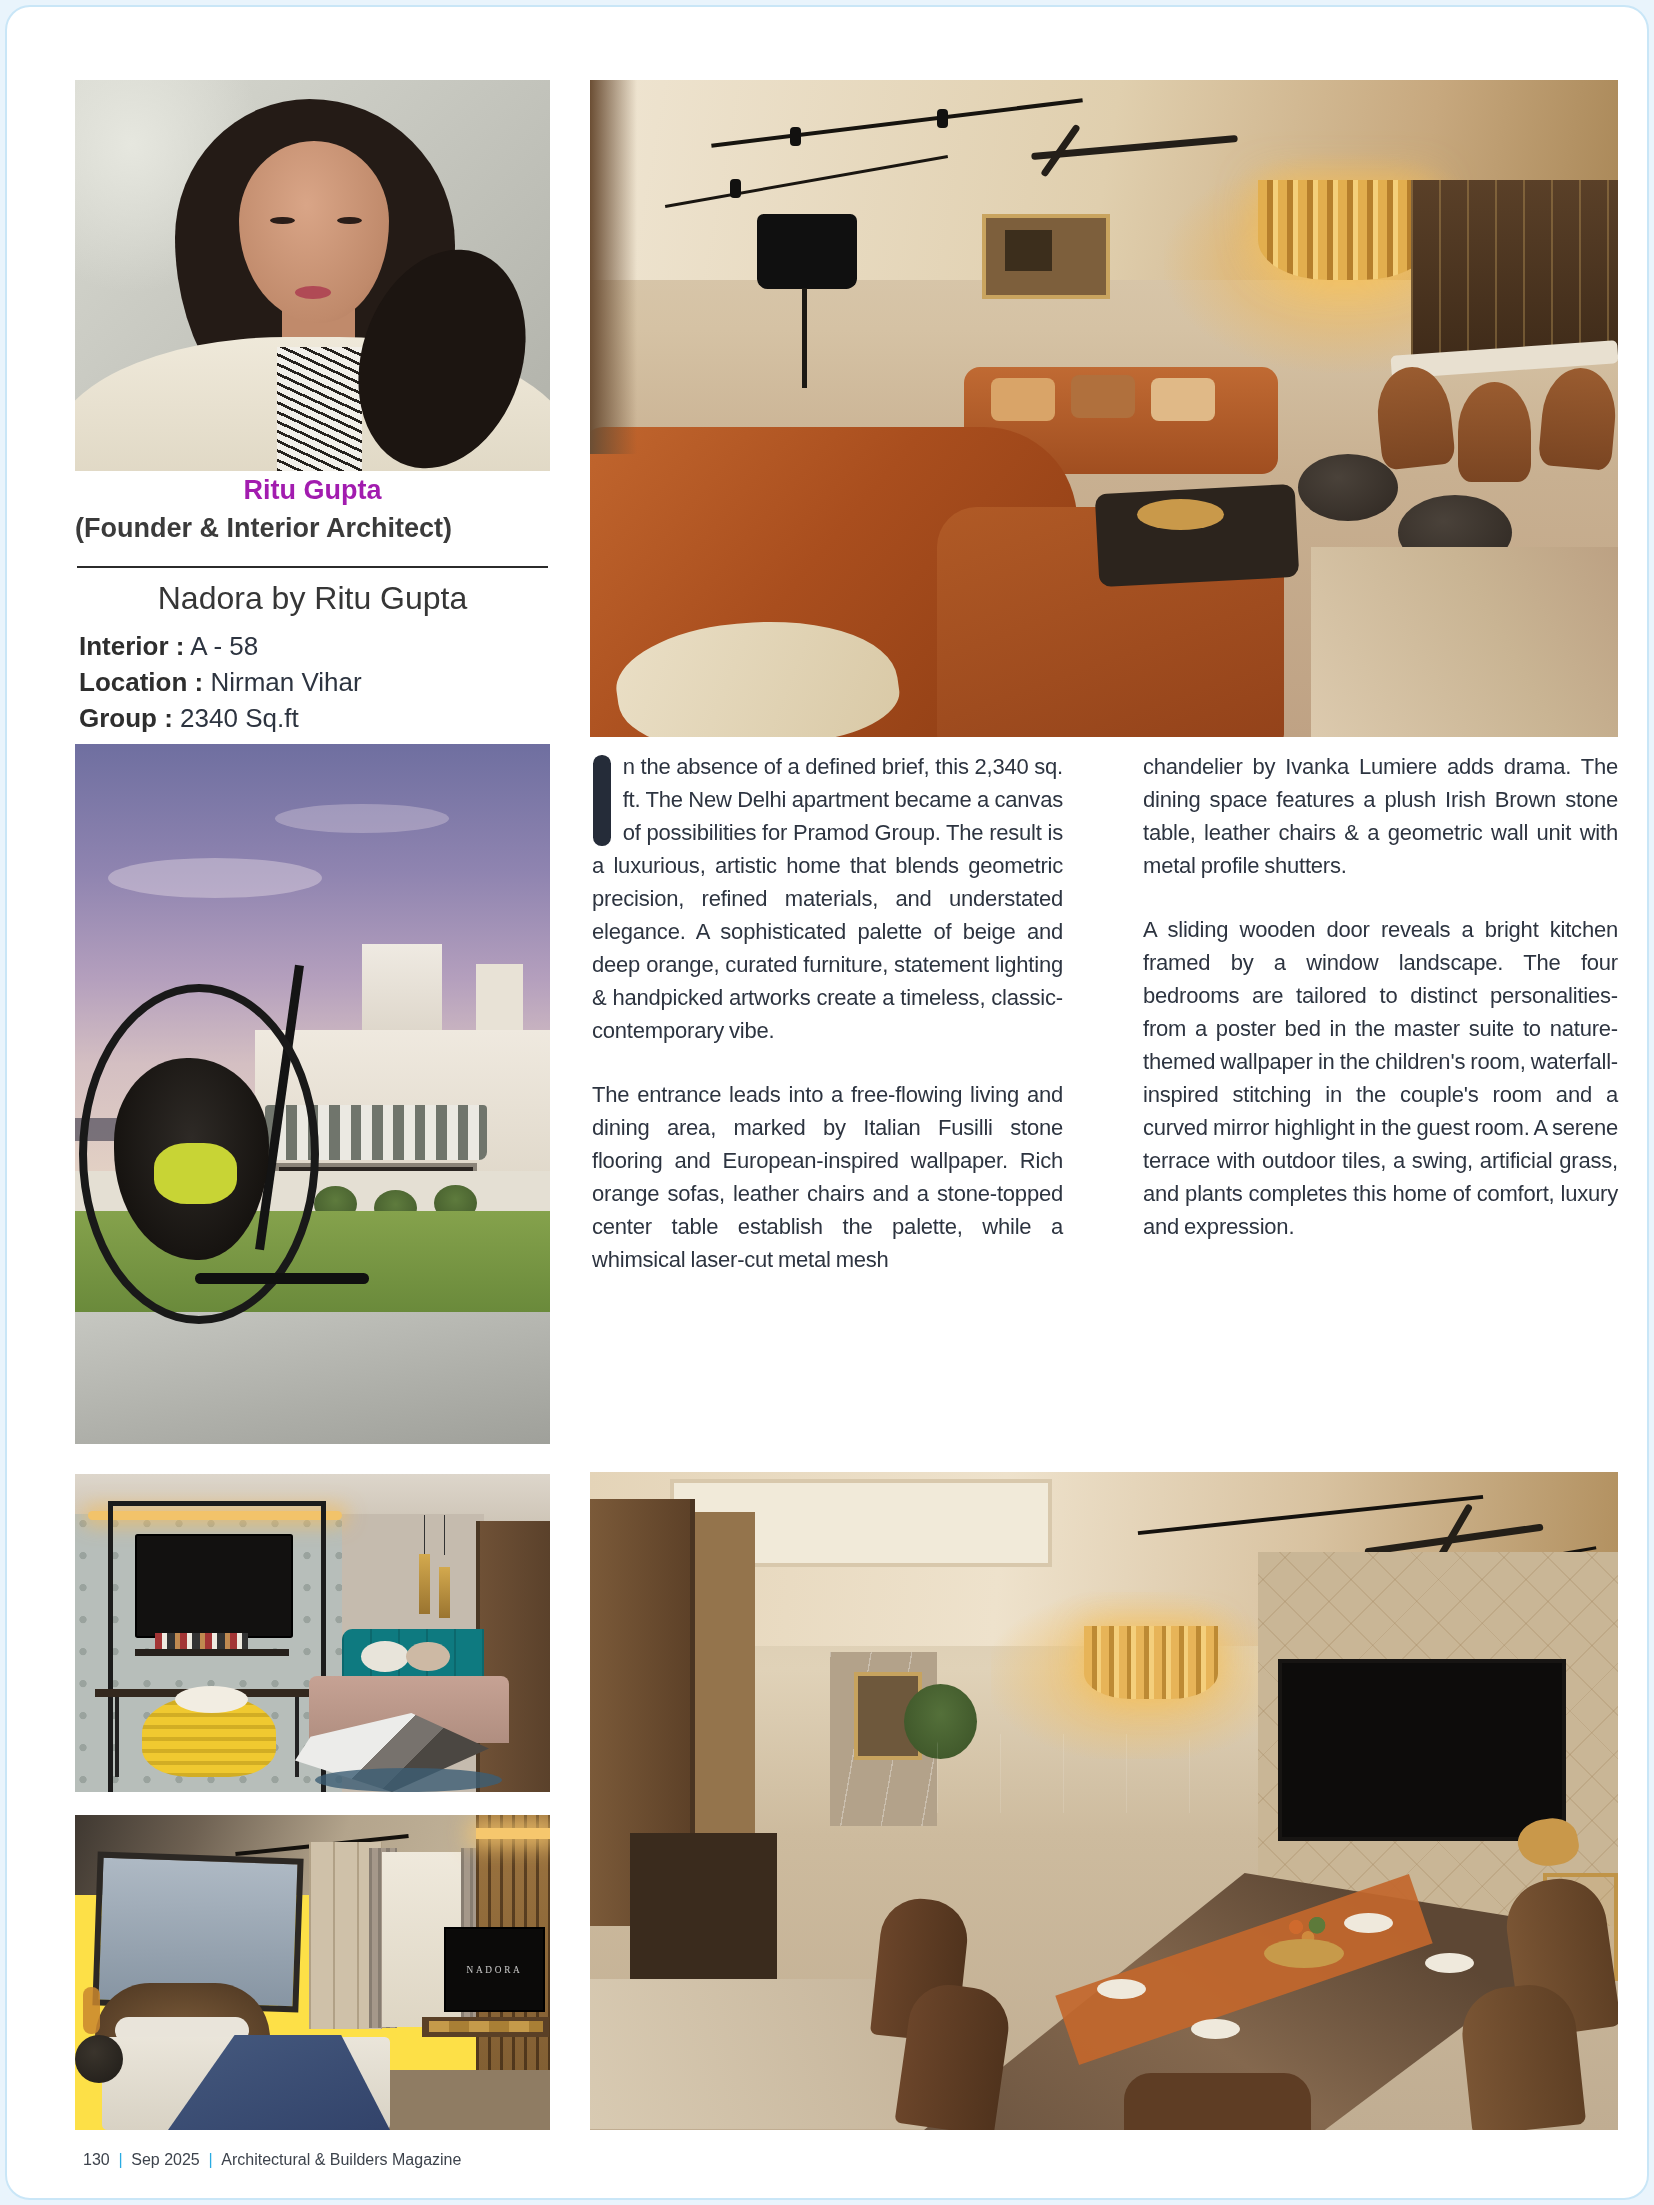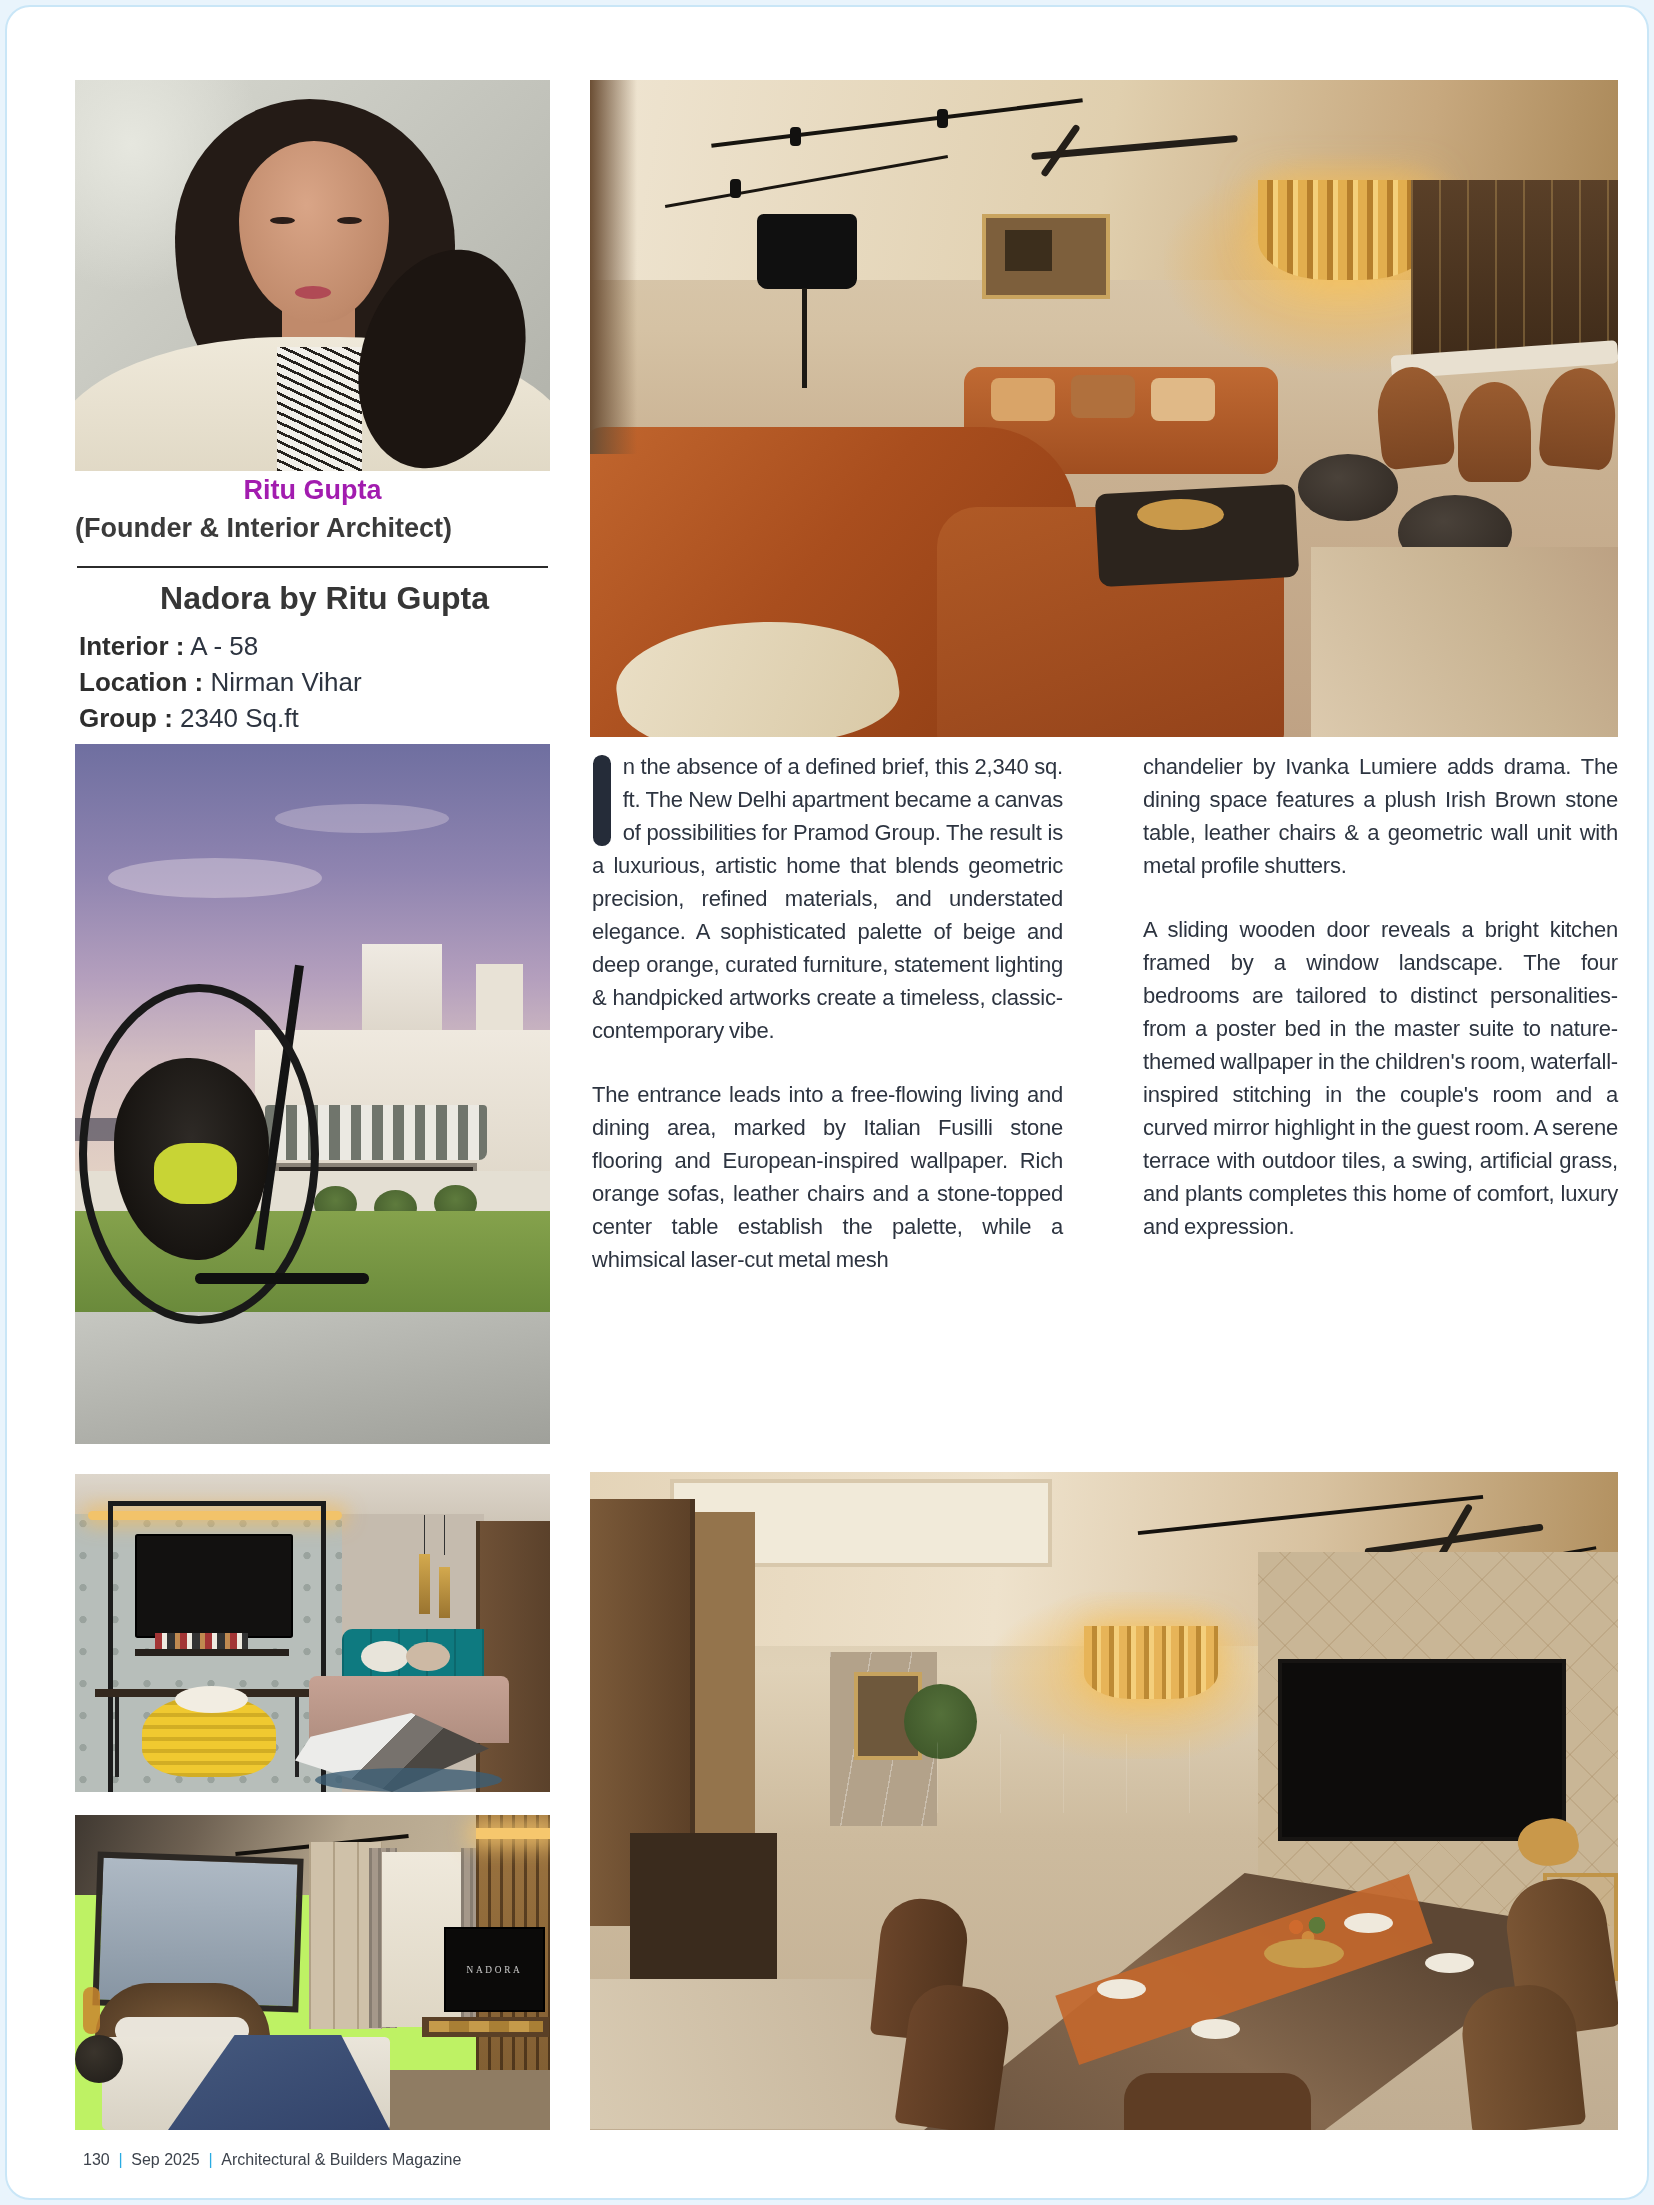--- a/index.html
+++ b/index.html
@@ -5,21 +5,21 @@
   html,body{margin:0;padding:0;background:#e9f4fc;}
   .page{position:relative;width:1654px;height:2205px;background:#e9f4fc;font-family:"Liberation Sans",sans-serif;overflow:hidden;}
   .sheet{position:absolute;inset:5.3px;background:#ffffff;border:2px solid #c9e6f7;border-radius:25px;}
   .photo{position:absolute;overflow:hidden;}
   .photo *{position:absolute;}
 
   
   .name{position:absolute;left:75px;top:475px;width:475px;text-align:center;font-size:27px;font-weight:700;color:#a21caf;}
   .role{position:absolute;left:75px;top:513px;width:475px;font-size:27px;font-weight:700;color:#3b3b3b;}
   .divider{position:absolute;left:77px;top:566px;width:471px;height:2px;background:#2b2b2b;}
-  .brand{position:absolute;left:87px;top:580px;width:475px;text-align:center;font-size:32px;font-weight:700;color:#363636;}
+  .brand{position:absolute;left:75px;top:580px;width:475px;text-align:center;font-size:32px;font-weight:400;color:#363636;}
   .details{position:absolute;left:79px;top:628px;font-size:26px;line-height:36px;color:#2d3440;}
   .details .dlabel{font-weight:700;color:#2e2e2e;}
 
   
   .col{position:absolute;top:750px;font-size:22px;line-height:33px;color:#2d3440;text-align:justify;letter-spacing:-0.2px;word-spacing:-1px;}
   .col1{left:592px;width:471px;}
   .col2{left:1103px;width:475px;margin-left:40px;}
   .col p{margin:0 0 31px 0;}
   .dropcap{float:left;width:17.4px;height:91px;margin:5.3px 12px 1.3px 1.3px;background:#252c39;border-radius:8.7px;color:transparent;font-size:60px;overflow:hidden;}
 
@@ -111,21 +111,21 @@
   .b1-head{left:267px;top:155px;width:142px;height:60px;background:#0e7a80;background-image:repeating-linear-gradient(90deg,rgba(0,0,0,0.15) 0 2px,rgba(0,0,0,0) 2px 28px);border-radius:10.7px 0 0 0;}
   .b1-pill1{left:286px;top:167px;width:48px;height:31px;background:#e8e4da;border-radius:50%;}
   .b1-pill2{left:331px;top:168px;width:44px;height:29px;background:#cdb9a4;border-radius:50%;}
   .b1-bed{left:234px;top:202px;width:200px;height:67px;background:linear-gradient(180deg,#c6a294,#b08e80);border-radius:8px 8px 0 0;}
   .b1-bench{left:220px;top:239px;width:194px;height:79px;background:linear-gradient(135deg,#ececea 0 45%,#77726d 45% 60%,#4b4742 60%);clip-path:polygon(8% 30%,60% 0,100% 45%,50% 100%,0 60%);}
   .b1-pend{width:10.7px;height:60px;background:linear-gradient(180deg,#d3a94e,#9a7430);top:80px;}
   .b1-cord{width:1.3px;height:40px;background:#333;top:41px;}
   .b1-rug{left:240px;top:294px;width:187px;height:24px;background:#3c5e74;border-radius:50%;opacity:0.8;}
 
   
-  .bed2{left:75px;top:1815px;width:475px;height:315px;background:#bef264;}
+  .bed2{left:75px;top:1815px;width:475px;height:315px;background:#fde047;}
   .b2-ceil{left:0;top:0;width:475px;height:80px;background:linear-gradient(110deg,#3f3831 0%,#6e6152 25%,#b3a48c 55%,#cabba0 100%);}
   .b2-rail{left:160px;top:28px;width:174px;height:4px;background:#14110d;transform:rotate(-6deg);}
   .b2-wardrobe{left:234px;top:27px;width:73px;height:187px;background-color:#cfc1a9;background-image:repeating-linear-gradient(90deg,rgba(120,100,70,0.35) 0 2px,rgba(0,0,0,0) 2px 24px);}
   .b2-window{left:307px;top:37px;width:80px;height:175px;background:linear-gradient(180deg,#efe9dc,#ded6c4),repeating-linear-gradient(0deg,rgba(0,0,0,0) 0 23px,#b8b09e 23px 25px),repeating-linear-gradient(90deg,rgba(0,0,0,0) 0 18.7px,#b8b09e 18.7px 21px);}
   .b2-curt{width:28px;height:180px;top:33px;background-color:#a5988a;background-image:repeating-linear-gradient(90deg,rgba(0,0,0,0.18) 0 3.3px,rgba(0,0,0,0) 3.3px 8.7px);}
   .b2-slat{left:401px;top:0;width:75px;height:315px;background:linear-gradient(180deg,#9c7440,#7c5a30);}
   .b2-slat i{position:absolute;inset:0;display:block;background:repeating-linear-gradient(90deg,rgba(30,15,5,0.5) 0 3.3px,rgba(0,0,0,0) 3.3px 12px);}
   .b2-cove{left:401px;top:13.4px;width:75px;height:10.7px;background:#f6c76d;box-shadow:0 0 21.4px 6.7px rgba(246,199,109,0.85);}
   .b2-art{left:20px;top:40px;width:194px;height:142px;background:linear-gradient(180deg,#aeb9c4,#8795a3),repeating-linear-gradient(90deg,rgba(60,75,90,0.5) 0 10.7px,rgba(0,0,0,0) 10.7px 20px);border:6.7px solid #2c2824;transform:rotate(2deg);}
   .b2-tv{left:369px;top:112px;width:97px;height:81px;background:#0b0a09;border:2px solid #000;display:flex;align-items:center;justify-content:center;}

